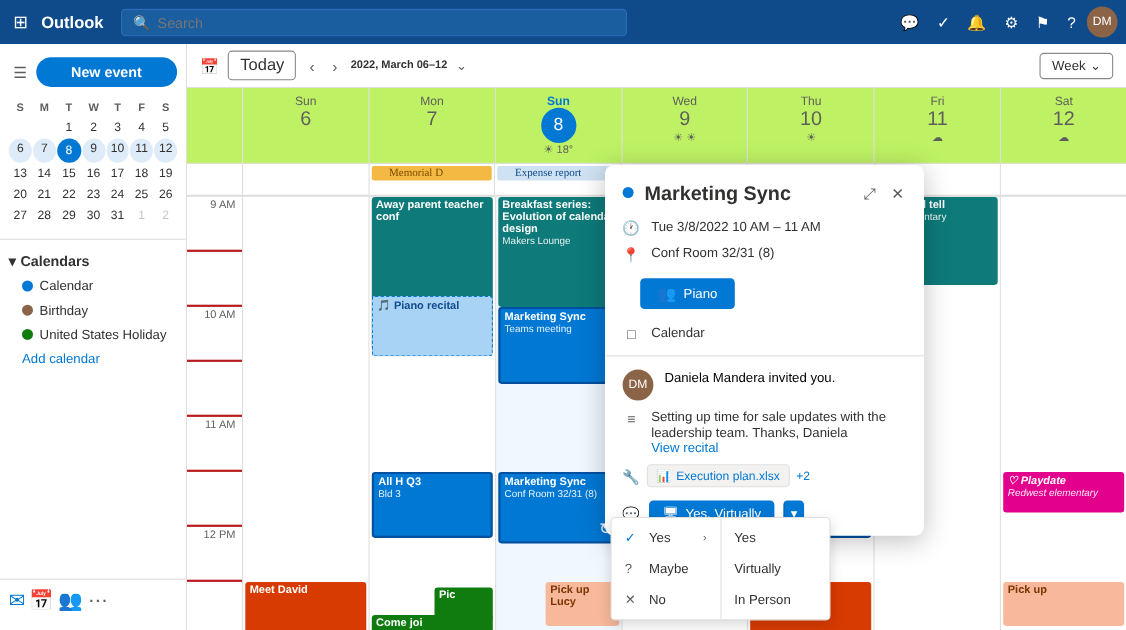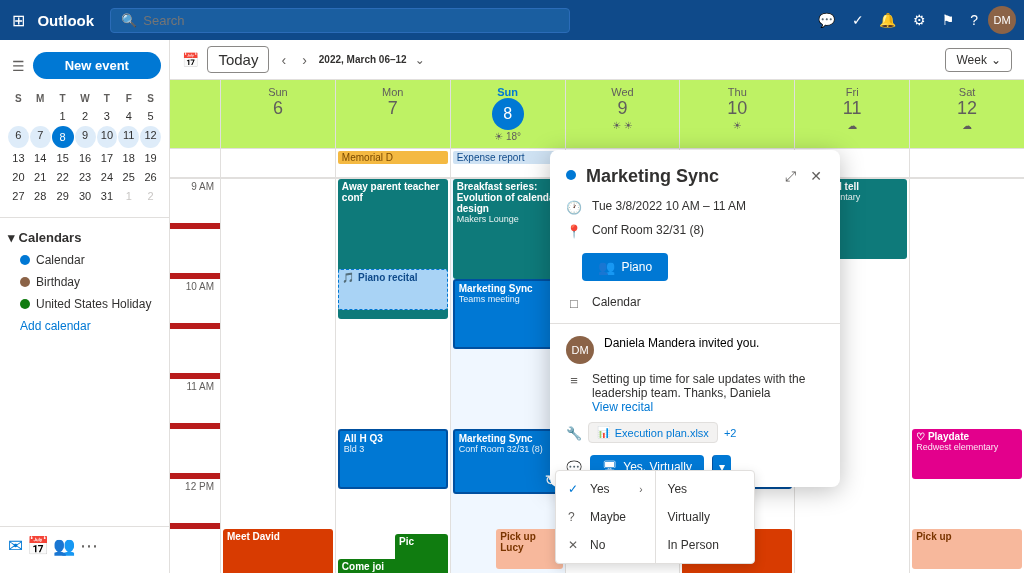--- a/index.html
+++ b/index.html
@@ -148,48 +148,49 @@
       width: 32px;
       height: 32px;
       display: flex;
       align-items: center;
       justify-content: center;
       margin: 0 auto;
       font-size: 16px;
     }
     .cal-time-slot {
       height: 50px;
-      border-bottom: 6px solid #b91c1c;
+      border-bottom: 2px solid #b91c1c;
       font-size: 10px;
       color: #605e5c;
       text-align: right;
       padding-right: 6px;
       padding-top: 2px;
     }
 
     
     .cal-allday-row {
       display: grid;
       grid-template-columns: 50px repeat(7, 1fr);
       border-bottom: 2px solid #e1dfdd;
       min-height: 30px;
     }
     .cal-allday-label { font-size: 9px; color: #605e5c; text-align: right; padding: 4px 6px 4px 0; }
     .cal-allday-cell { border-left: 1px solid #e1dfdd; padding: 2px; }
     .allday-event {
       background: #cfe2f3;
       color: #0f4a8a;
       font-size: 10px;
-      padding: 1px 4px;
+      padding: 1px 16px;
       border-radius: 2px;
       white-space: nowrap;
       overflow: hidden;
       text-overflow: ellipsis;
       margin-bottom: 1px;
       cursor: pointer;
+      font-family: Liberation Serif, serif;
     }
     .allday-event.orange { background: #f4b942; color: #7a4a00; }
 
     
     .cal-event {
       position: absolute;
       border-radius: 3px;
       font-size: 10px;
       padding: 2px 4px;
       overflow: hidden;
@@ -545,21 +546,21 @@
               <div class="event-title">Meet David</div>
             </div>
           </div>
 
           <div style="border-left:1px solid #e1dfdd; position:relative; height:850px;">
 
             <div class="cal-event event-teal" style="top:0px; height:140px;">
               <div class="event-title">Away parent teacher conf</div>
             </div>
 
-            <div class="cal-event event-light-blue" style="top:90px; height:41px;">
+            <div class="cal-event event-light-blue" style="top:90px; height:55px;">
               <div class="event-title">🎵 Piano recital</div>
             </div>
 
             <div class="cal-event event-blue" style="top:250px; height:60px;">
               <div class="event-title">All H Q3</div>
               <div class="event-sub">Bld 3</div>
             </div>
 
             <div class="cal-event event-green" style="top:355px; height:30px; left:52%; right:2px;">
               <div class="event-title">Pic</div>
@@ -614,21 +615,21 @@
           <div style="border-left:1px solid #e1dfdd; position:relative; height:850px;">
 
             <div class="cal-event event-teal" style="top:0px; height:80px;">
               <div class="event-title">how and tell</div>
               <div class="event-sub">est elementary</div>
             </div>
           </div>
 
           <div style="border-left:1px solid #e1dfdd; position:relative; height:850px;">
 
-            <div class="cal-event event-pink" style="top:250px; height:50px;">
+            <div class="cal-event event-pink" style="top:250px; height:37px;font-style:italic;">
               <div class="event-title">♡ Playdate</div>
               <div class="event-sub">Redwest elementary</div>
             </div>
 
             <div class="cal-event event-peach" style="top:350px; height:40px;">
               <div class="event-title">Pick up</div>
             </div>
           </div>
 
         </div>

